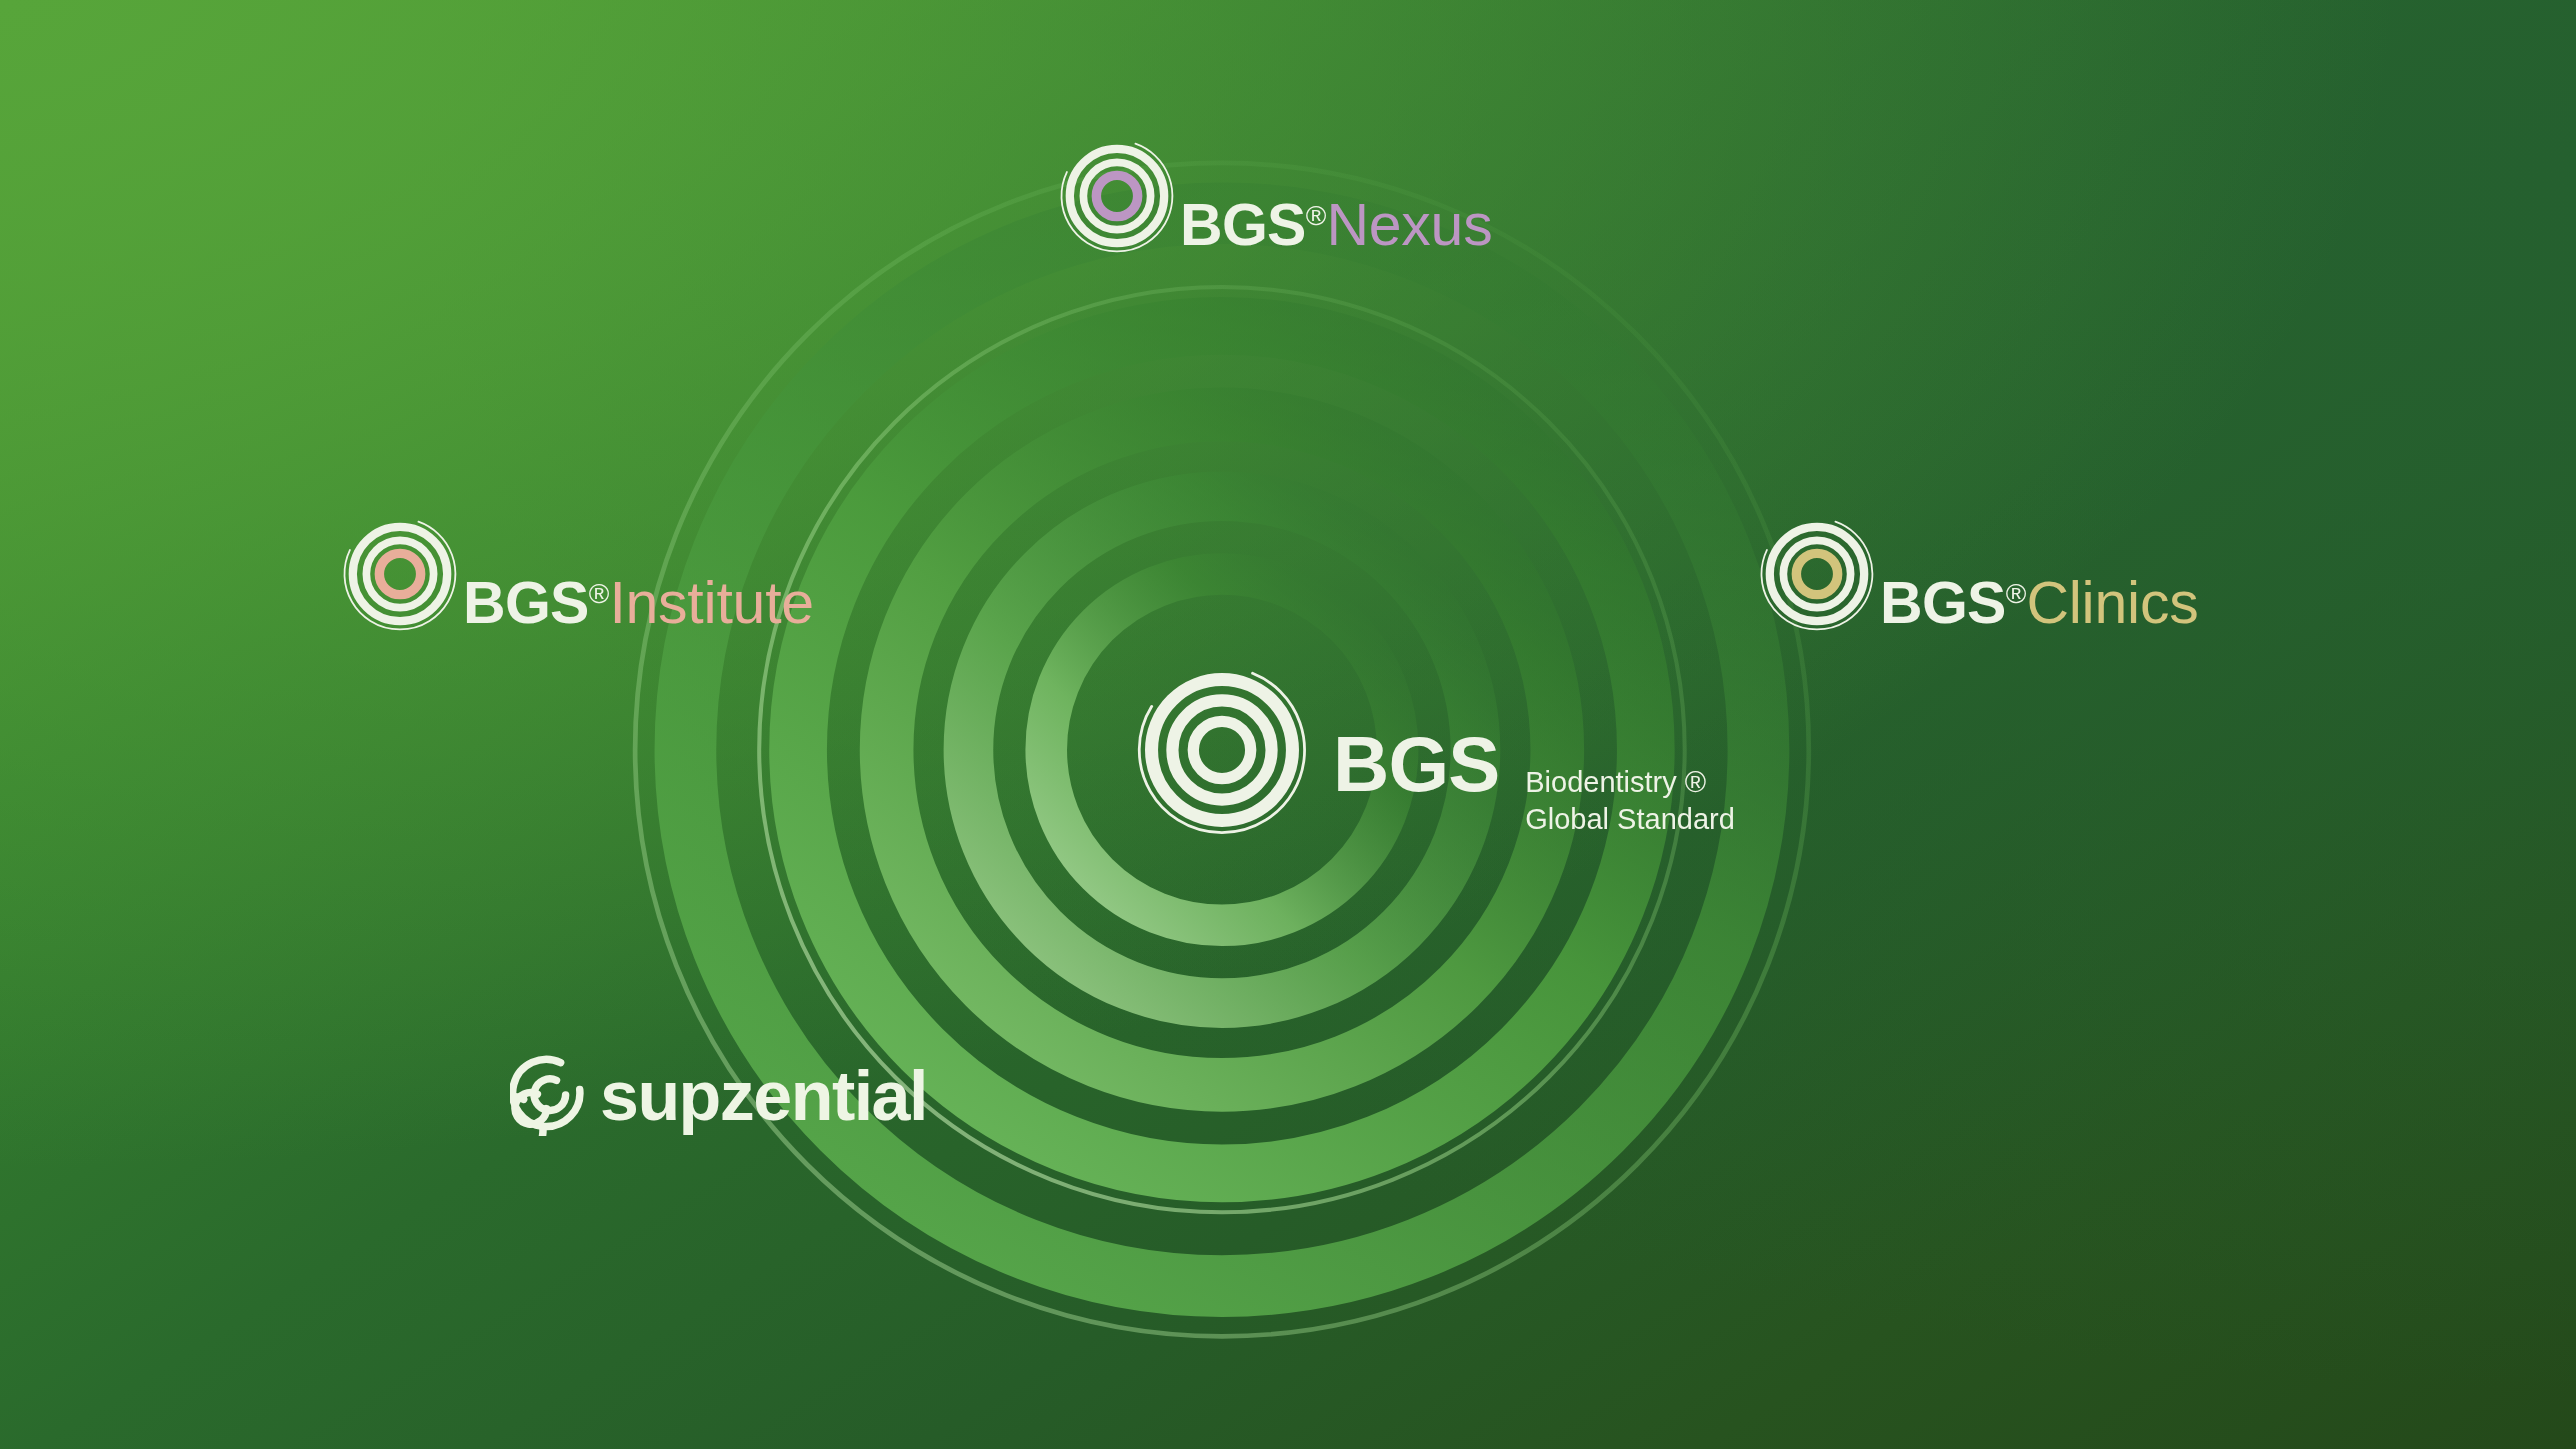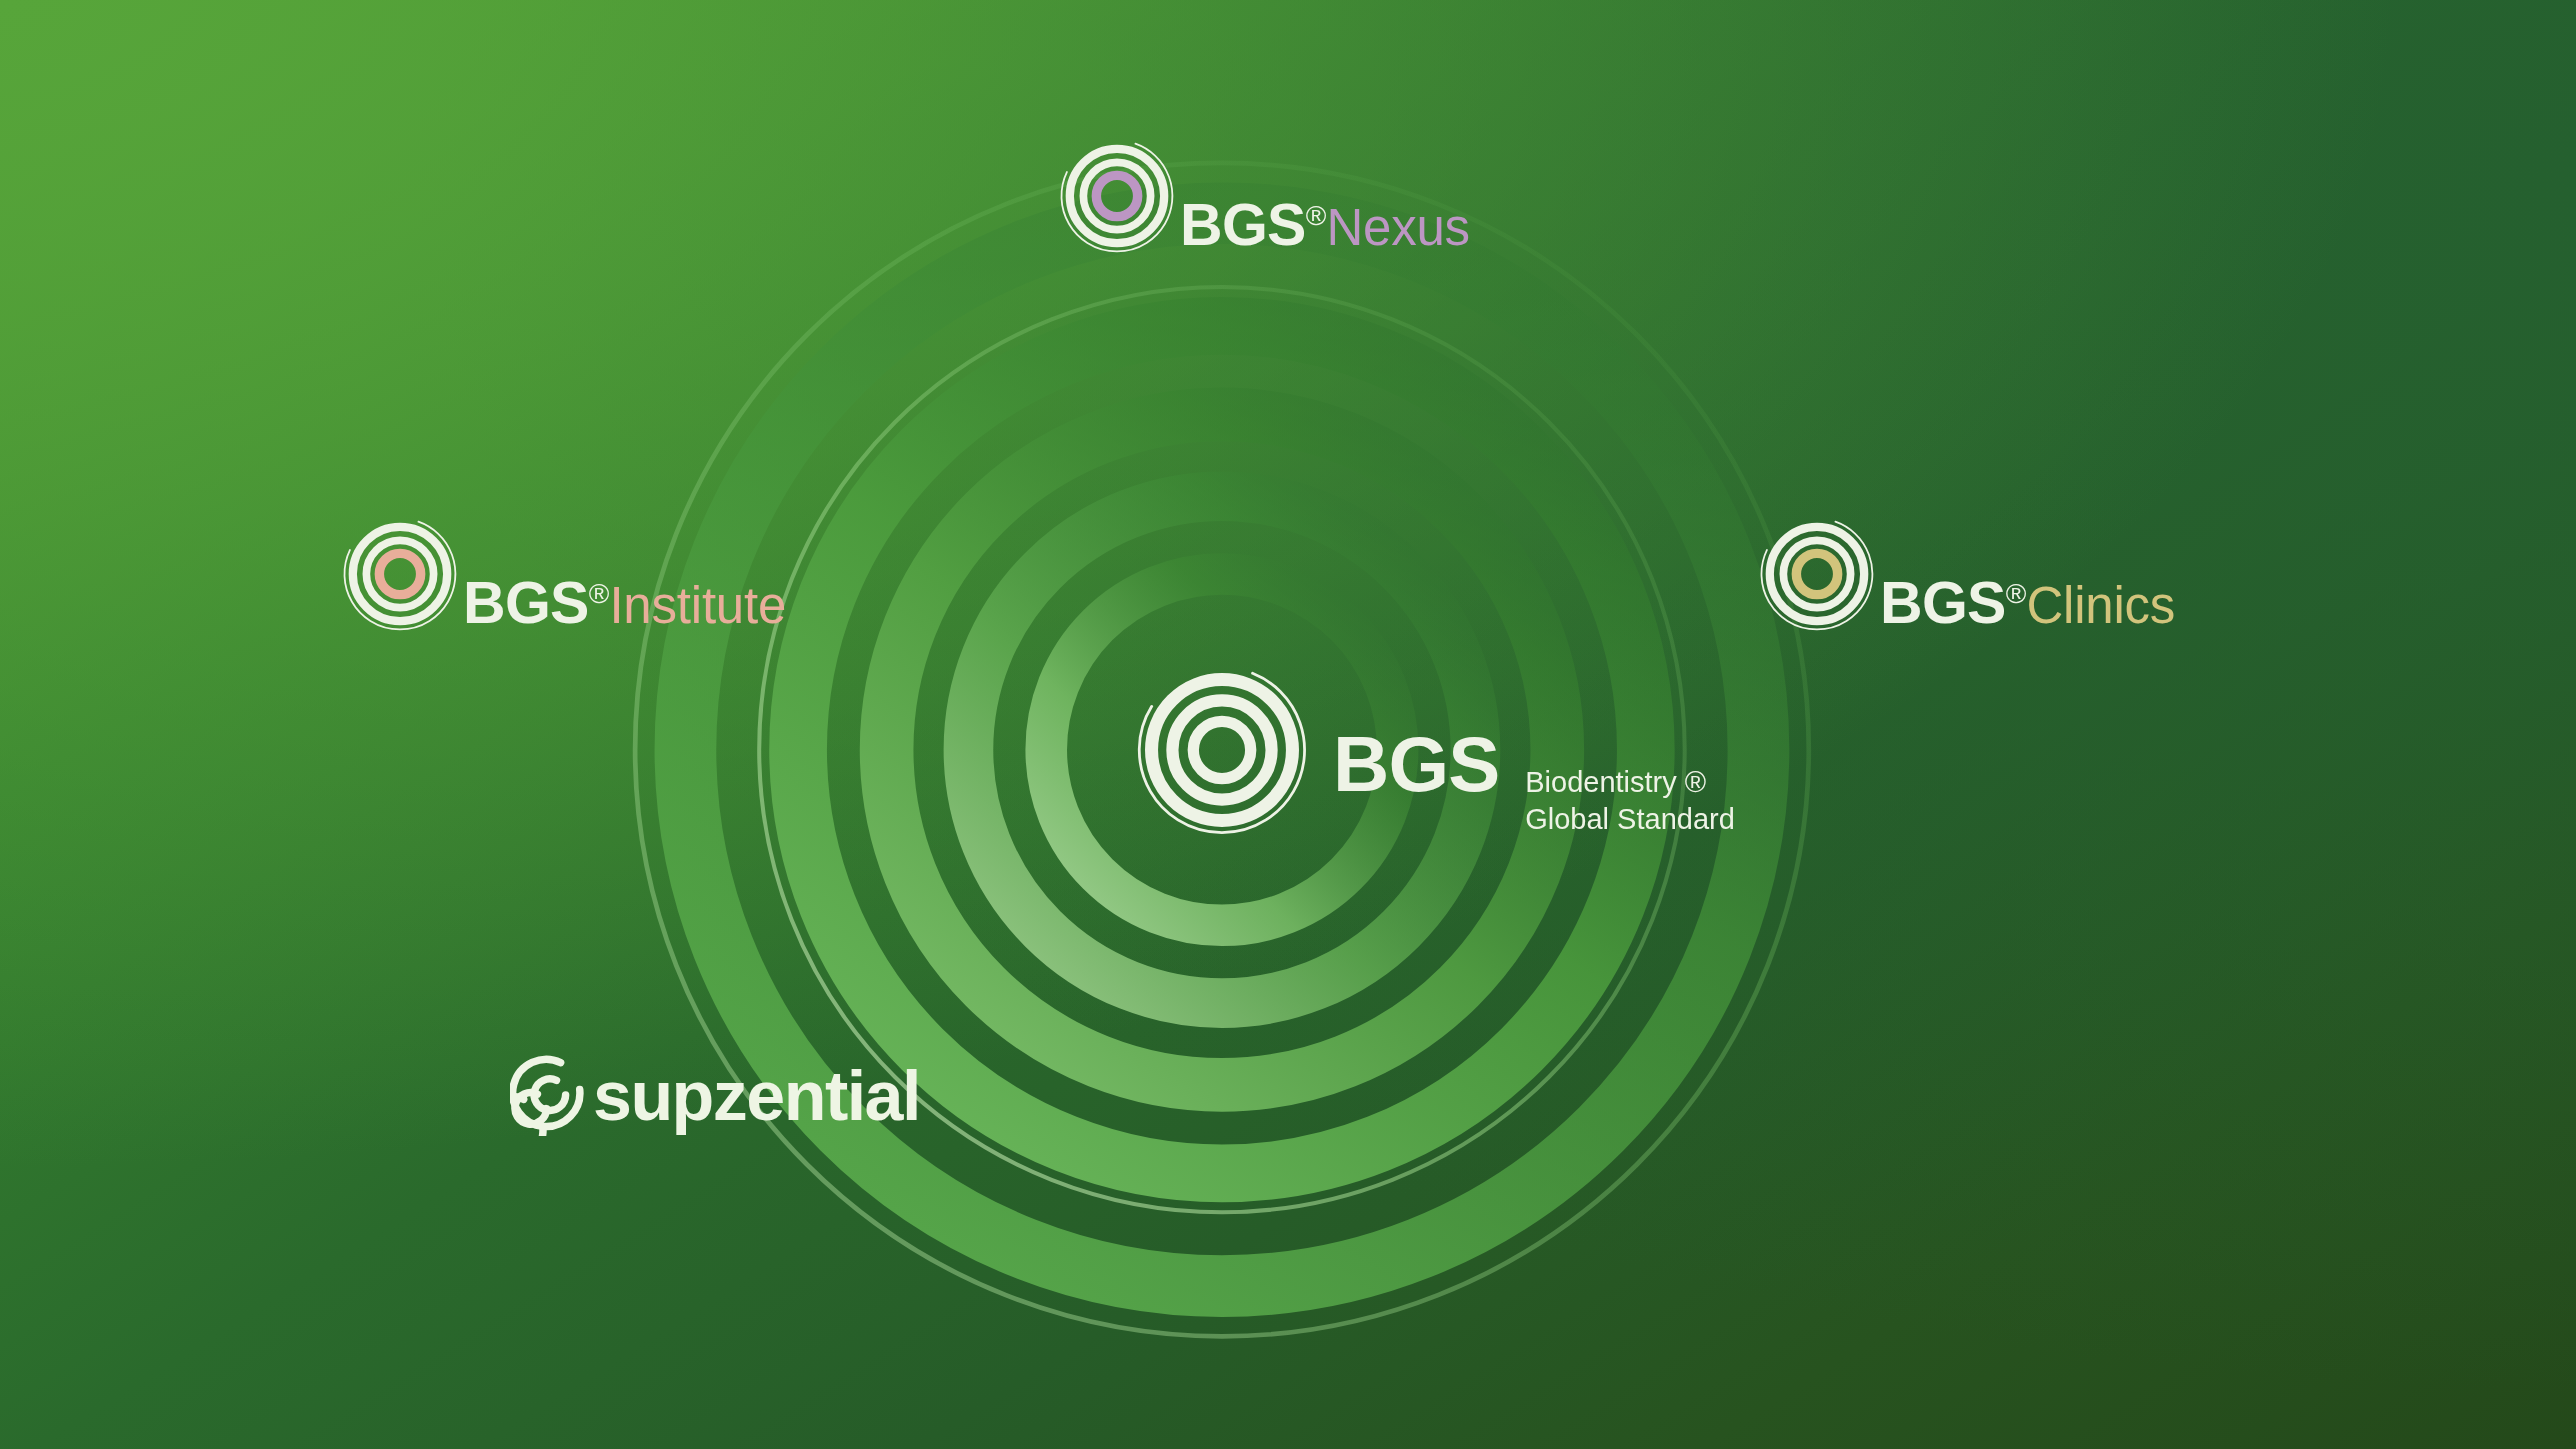--- a/index.html
+++ b/index.html
@@ -75,34 +75,34 @@
     line-height: 1.28;
     font-weight: 400;
     position: relative;
     top: 1.3px;
   }
 
   
   .satellite .mark { width: 118px; height: 118px; }
   .satellite .bgs-word { font-size: 59px; margin-left: 4px; }
   .satellite .reg-sup { font-size: 28px; position: relative; top: -20px; }
-  .satellite .sub-word { font-size: 51px; }
+  .satellite .sub-word { font-size: 59px; }
 
   #brand-nexus { left: 1058px; top: 137px; }
   #brand-institute { left: 341px; top: 515px; }
   #brand-clinics { left: 1758px; top: 515px; }
 
   
   .partner .mark { width: 83px; height: 83px; }
   #brand-supzential { left: 510px; top: 1053px; }
   #brand-supzential .partner-word {
     font-size: 70px;
     font-weight: 700;
     color: #eef5e4;
-    margin-left: 0;
+    margin-left: 7px;
     letter-spacing: -0.022em;
   }
   #brand-drdome { left: 1671px; top: 1053px; }
   #brand-drdome .partner-word {
     font-size: 64px;
     font-weight: 700;
     color: #ffffff;
     margin-left: 19px;
     letter-spacing: 0.005em;
     transform: scaleX(0.88);

